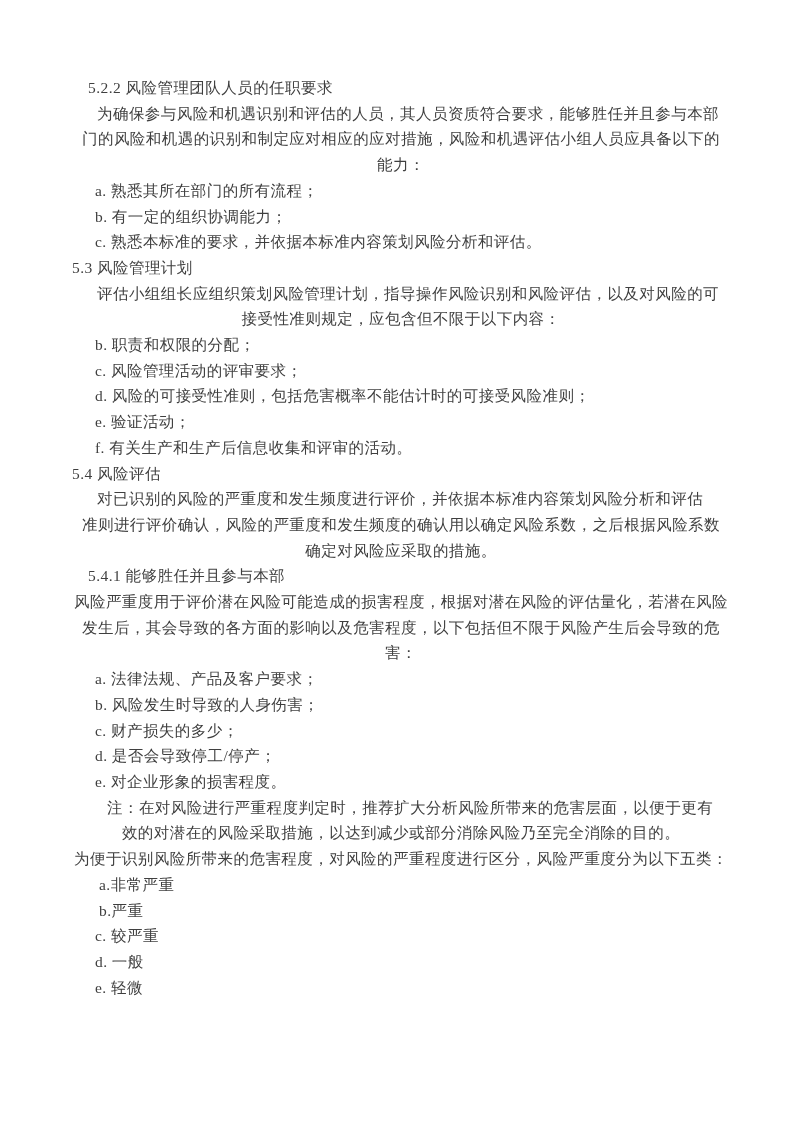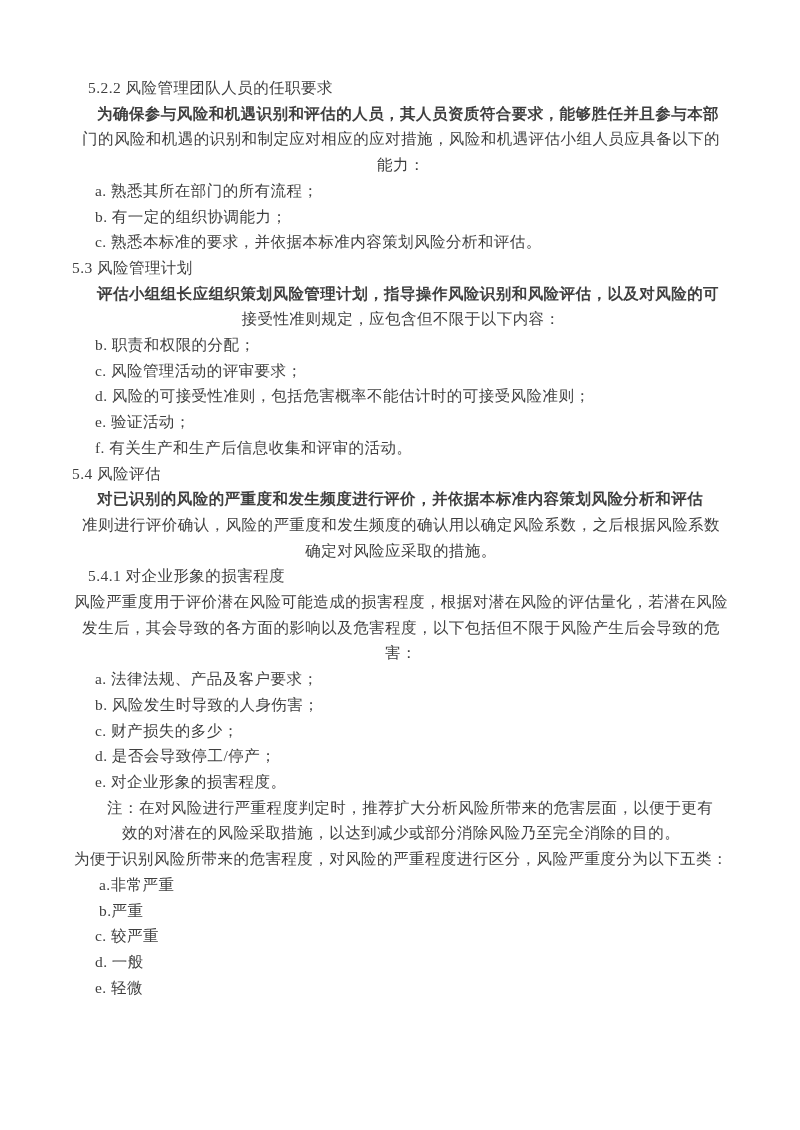--- a/index.html
+++ b/index.html
@@ -16,21 +16,21 @@
     padding: 75px 69px 12px 71px;
     font-family: "Liberation Serif", "DejaVu Serif", serif;
     font-size: 15.5px;
     line-height: 25.7px;
     color: #3f3f3f;
     letter-spacing: 0.45px;
   }
   .line { white-space: pre-wrap; }
   .h-sec  { padding-left: 1px; }
   .h-sub  { padding-left: 17px; }
-  .first  { padding-left: 26px; font-weight: bold; }
+  .first  { padding-left: 26px; }
   .cont   { padding-left: 0; text-align: center; }
   .list   { padding-left: 24px; }
   .list2  { padding-left: 28px; }
   .note   { padding-left: 36px; }
 </style>
 </head>
 <body>
 
 <div class="page">
   <div class="line h-sub">5.2.2 风险管理团队人员的任职要求</div>
@@ -45,21 +45,21 @@
   <div class="line cont">接受性准则规定，应包含但不限于以下内容：</div>
   <div class="line list">b. 职责和权限的分配；</div>
   <div class="line list">c. 风险管理活动的评审要求；</div>
   <div class="line list">d. 风险的可接受性准则，包括危害概率不能估计时的可接受风险准则；</div>
   <div class="line list">e. 验证活动；</div>
   <div class="line list">f. 有关生产和生产后信息收集和评审的活动。</div>
   <div class="line h-sec">5.4 风险评估</div>
   <div class="line first">对已识别的风险的严重度和发生频度进行评价，并依据本标准内容策划风险分析和评估</div>
   <div class="line cont">准则进行评价确认，风险的严重度和发生频度的确认用以确定风险系数，之后根据风险系数</div>
   <div class="line cont">确定对风险应采取的措施。</div>
-  <div class="line h-sub">5.4.1 对企业形象的损害程度</div>
+  <div class="line h-sub">5.4.1 能够胜任并且参与本部</div>
   <div class="line cont">风险严重度用于评价潜在风险可能造成的损害程度，根据对潜在风险的评估量化，若潜在风险</div>
   <div class="line cont">发生后，其会导致的各方面的影响以及危害程度，以下包括但不限于风险产生后会导致的危</div>
   <div class="line cont">害：</div>
   <div class="line list">a. 法律法规、产品及客户要求；</div>
   <div class="line list">b. 风险发生时导致的人身伤害；</div>
   <div class="line list">c. 财产损失的多少；</div>
   <div class="line list">d. 是否会导致停工/停产；</div>
   <div class="line list">e. 对企业形象的损害程度。</div>
   <div class="line note">注：在对风险进行严重程度判定时，推荐扩大分析风险所带来的危害层面，以便于更有</div>
   <div class="line cont">效的对潜在的风险采取措施，以达到减少或部分消除风险乃至完全消除的目的。</div>

